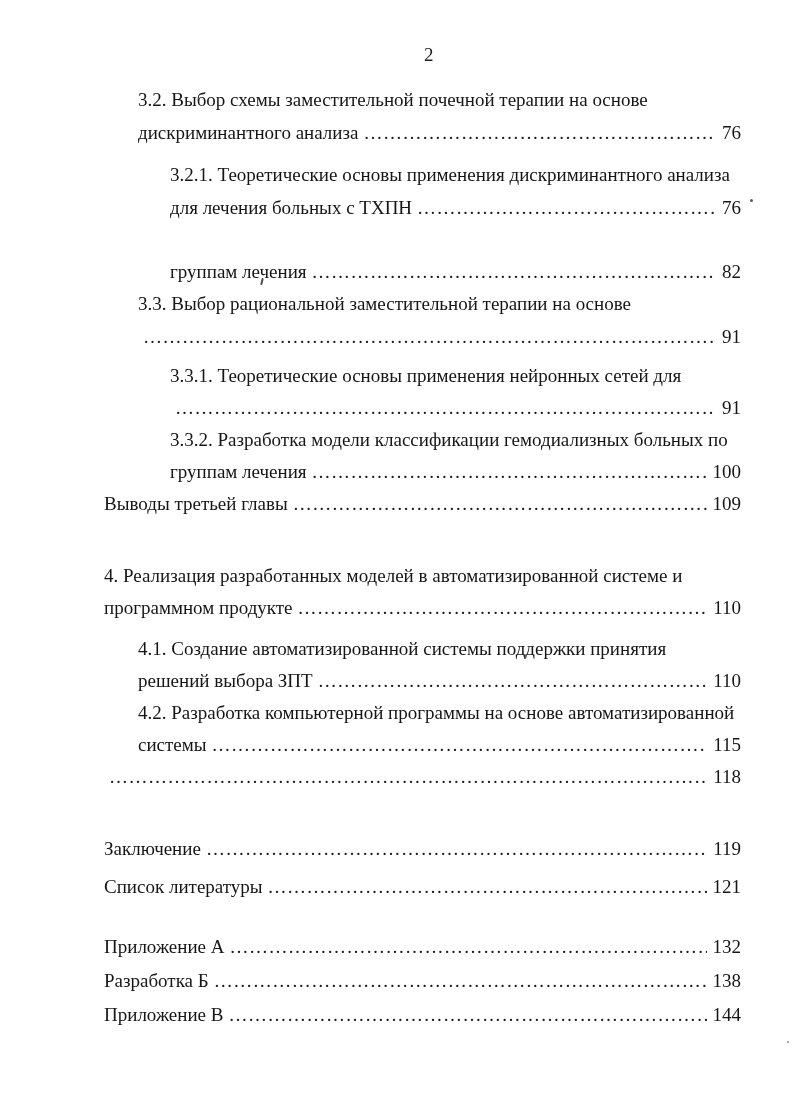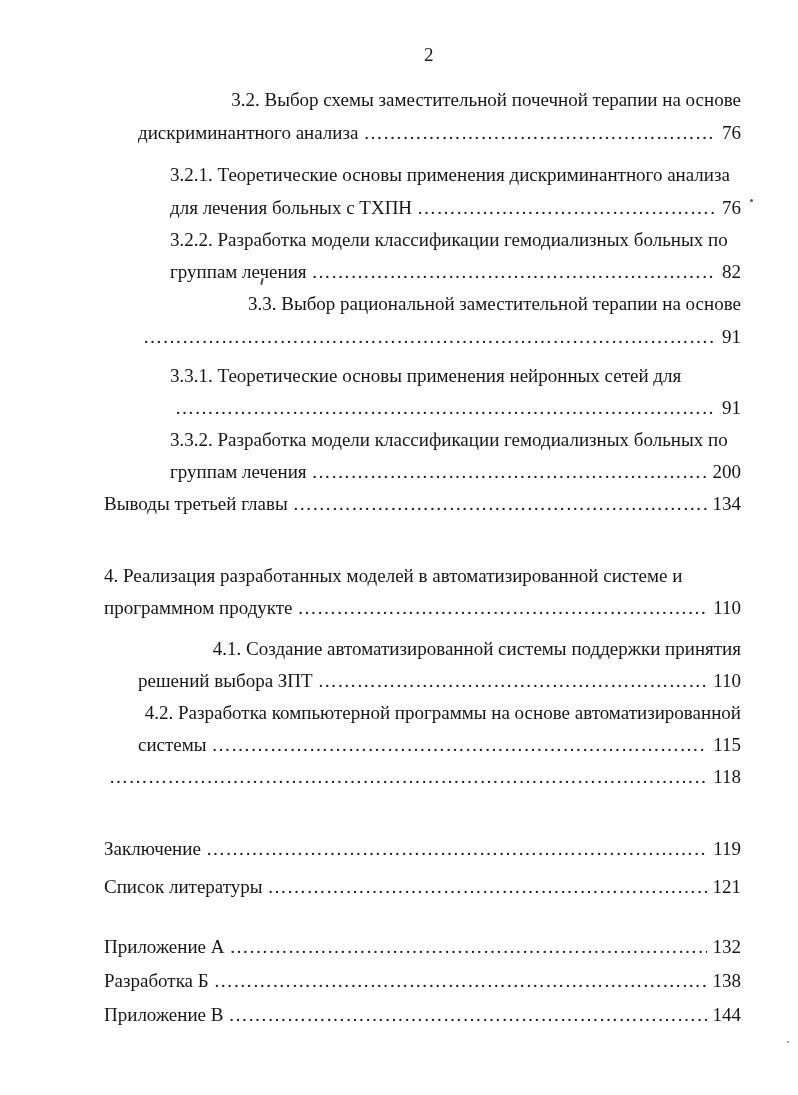--- a/index.html
+++ b/index.html
@@ -32,21 +32,21 @@
   .ln {
     position: absolute;
     right: 57px;
     display: flex;
     align-items: baseline;
     height: 27px;
     white-space: nowrap;
     overflow: hidden;
   }
   .i0 { left: 104px; }
-  .i1 { left: 138px; justify-content: flex-end; }
+  .i1 { left: 138px; }
   .i2 { left: 170px; }
   .t {
     flex: 0 0 auto;
     white-space: nowrap;
   }
   .dots {
     flex: 1 1 auto;
     overflow: hidden;
     white-space: nowrap;
     padding-left: 5px;
@@ -87,23 +87,20 @@
   <div class="ln i2" style="top:164px">
     <span class="t">3.2.1. Теоретические основы применения дискриминантного анализа</span>
   </div>
 
   <div class="ln i2" style="top:197px">
     <span class="t">для лечения больных с ТХПН</span>
     <span class="dots">…………………………………………………………………………………………………………………………………………………………………………………………………………………………………………</span>
     <span class="pg">76</span>
   </div>
 
-  <div class="ln i2" style="top:229px">
-    <span class="t">3.2.2. Разработка модели классификации гемодиализных больных по</span>
-  </div>
 
   <div class="ln i2" style="top:261px">
     <span class="t">группам лечения</span>
     <span class="dots">…………………………………………………………………………………………………………………………………………………………………………………………………………………………………………</span>
     <span class="pg">82</span>
   </div>
 
   <div class="ln i1" style="top:293px">
     <span class="t">3.3. Выбор рациональной заместительной терапии на основе</span>
   </div>
@@ -122,27 +119,27 @@
     <span class="pg">91</span>
   </div>
 
   <div class="ln i2" style="top:429px">
     <span class="t">3.3.2. Разработка модели классификации гемодиализных больных по</span>
   </div>
 
   <div class="ln i2" style="top:461px">
     <span class="t">группам лечения</span>
     <span class="dots">…………………………………………………………………………………………………………………………………………………………………………………………………………………………………………</span>
-    <span class="pg">200</span>
+    <span class="pg">100</span>
   </div>
 
   <div class="ln i0" style="top:493px">
     <span class="t">Выводы третьей главы</span>
     <span class="dots">…………………………………………………………………………………………………………………………………………………………………………………………………………………………………………</span>
-    <span class="pg">134</span>
+    <span class="pg">109</span>
   </div>
 
   <div class="ln i0" style="top:565px">
     <span class="t">4. Реализация разработанных моделей в автоматизированной системе и</span>
   </div>
 
   <div class="ln i0" style="top:597px">
     <span class="t">программном продукте</span>
     <span class="dots">…………………………………………………………………………………………………………………………………………………………………………………………………………………………………………</span>
     <span class="pg">110</span>

